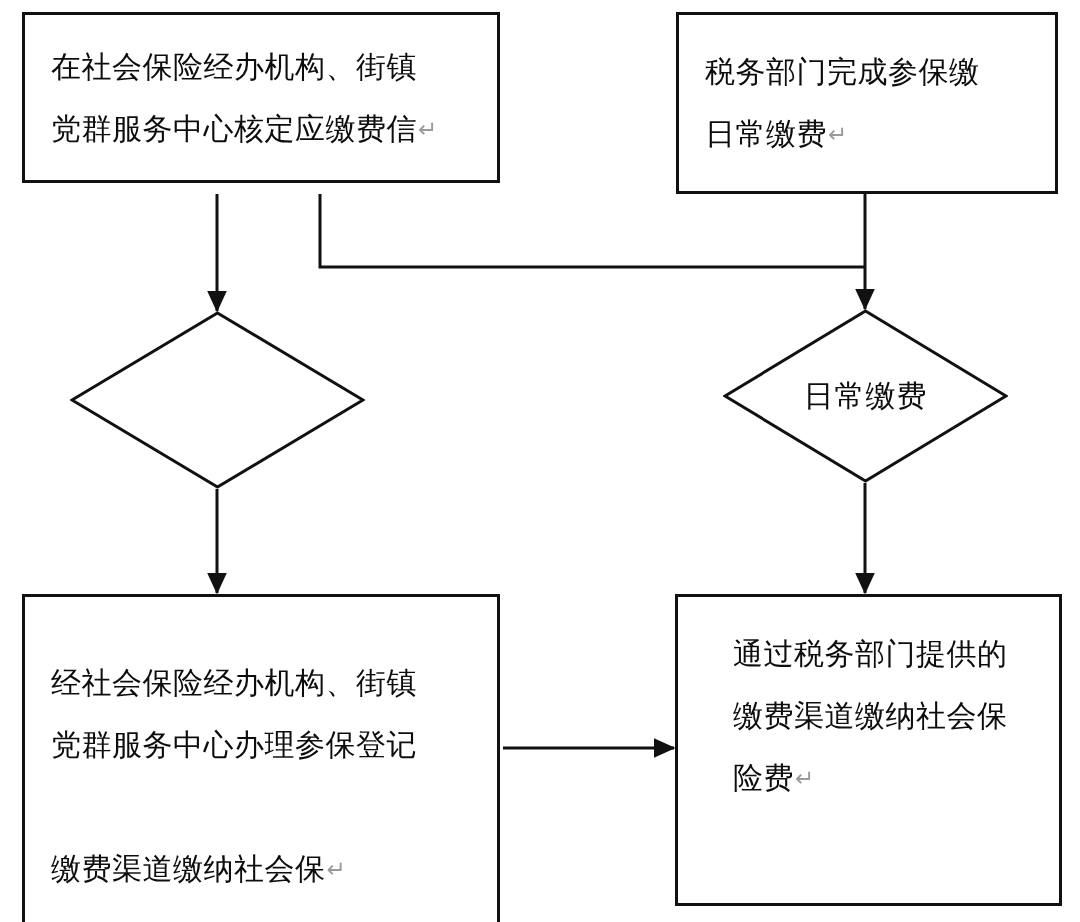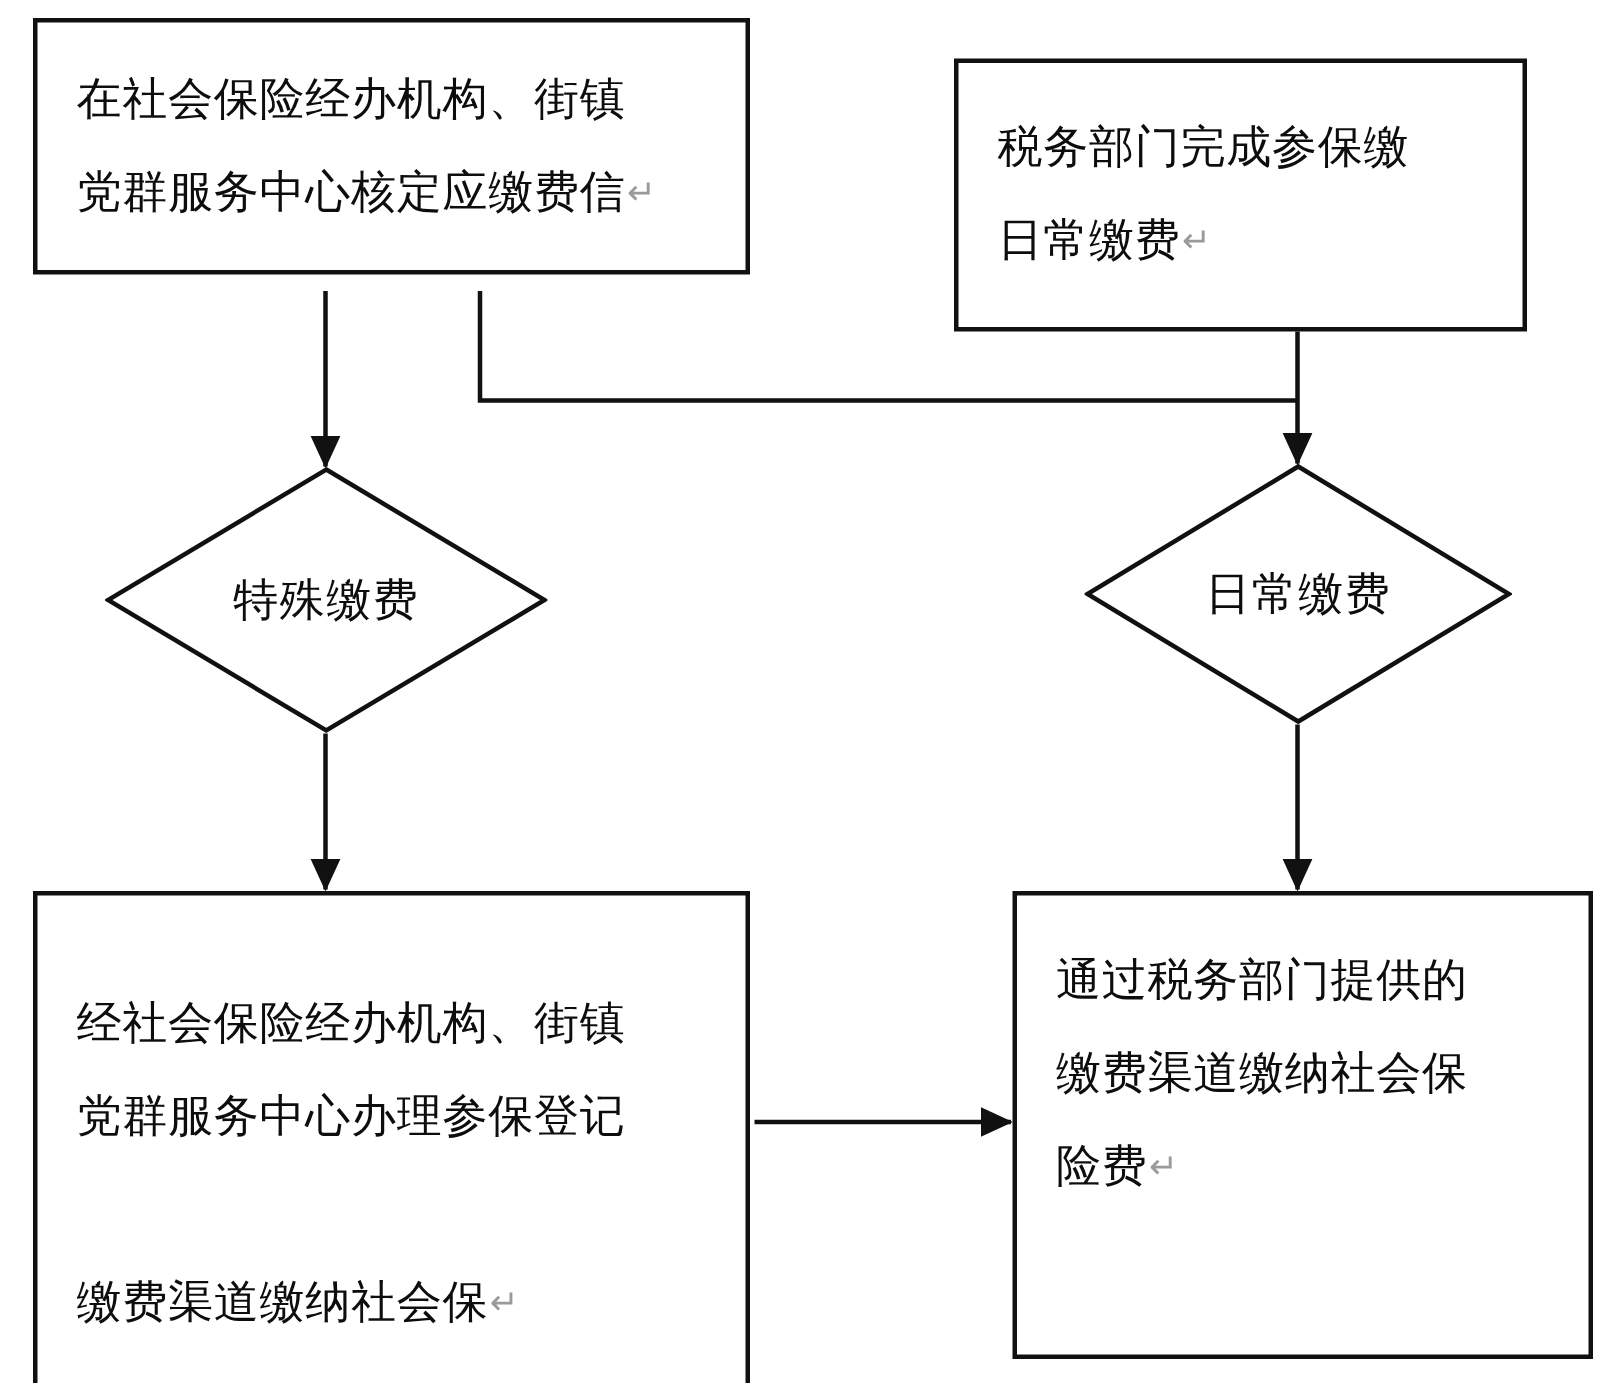--- a/index.html
+++ b/index.html
@@ -109,51 +109,50 @@
     </g>
   </svg>
 
   <div class="node proc" style="left:22px; top:12px; width:478px; height:171px;">
     <div class="txt">
       <span>在社会保险经办机构、街镇</span><br>
       <span>党群服务中心核定应缴费信</span><span class="pilcrow">↵</span>
     </div>
   </div>
 
-  <div class="node proc" style="left:636px; top:12px; width:382px; height:182px;margin-top:27px;">
+  <div class="node proc" style="left:676px; top:12px; width:382px; height:182px;">
     <div class="txt">
       <span>税务部门完成参保缴</span><br>
       <span>日常缴费</span><span class="pilcrow">↵</span>
     </div>
   </div>
 
   <div class="decision" style="left:70px; top:311px; width:295px; height:178px;">
     <svg width="295" height="178" viewBox="0 0 295 178" xmlns="http://www.w3.org/2000/svg">
       <polygon points="147.5,2 293,89 147.5,176 2,89" fill="#ffffff" stroke="#111111" stroke-width="3" stroke-linejoin="miter"></polygon>
     </svg>
-    <span class="dtxt">特殊缴费</span>
   </div>
 
   <div class="decision" style="left:723px; top:309px; width:285px; height:174px;text-align:right;">
     <svg width="285" height="174" viewBox="0 0 285 174" xmlns="http://www.w3.org/2000/svg">
       <polygon points="142.5,2 283,87 142.5,172 2,87" fill="#ffffff" stroke="#111111" stroke-width="3" stroke-linejoin="miter"></polygon>
     </svg>
     <span class="dtxt">日常缴费</span>
   </div>
 
   <div class="node proc" style="left:22px; top:594px; width:478px; height:364px;">
     <div class="txt">
       <span>经社会保险经办机构、街镇</span><br>
       <span>党群服务中心办理参保登记</span><br>
       <br>
       <span>缴费渠道缴纳社会保</span><span class="pilcrow">↵</span>
     </div>
   </div>
 
-  <div class="node proc" style="left:675px; top:594px; width:387px; height:312px; align-items:flex-start;">
+  <div class="node proc" style="left:675px; top:594px; width:387px; height:312px; align-items:flex-start;padding-left:29px;">
     <div class="txt" style="padding-top:26px;">
       <span>通过税务部门提供的</span><br>
       <span>缴费渠道缴纳社会保</span><br>
       <span>险费</span><span class="pilcrow">↵</span>
     </div>
   </div>
 
 </div>
 
 </body></html>

